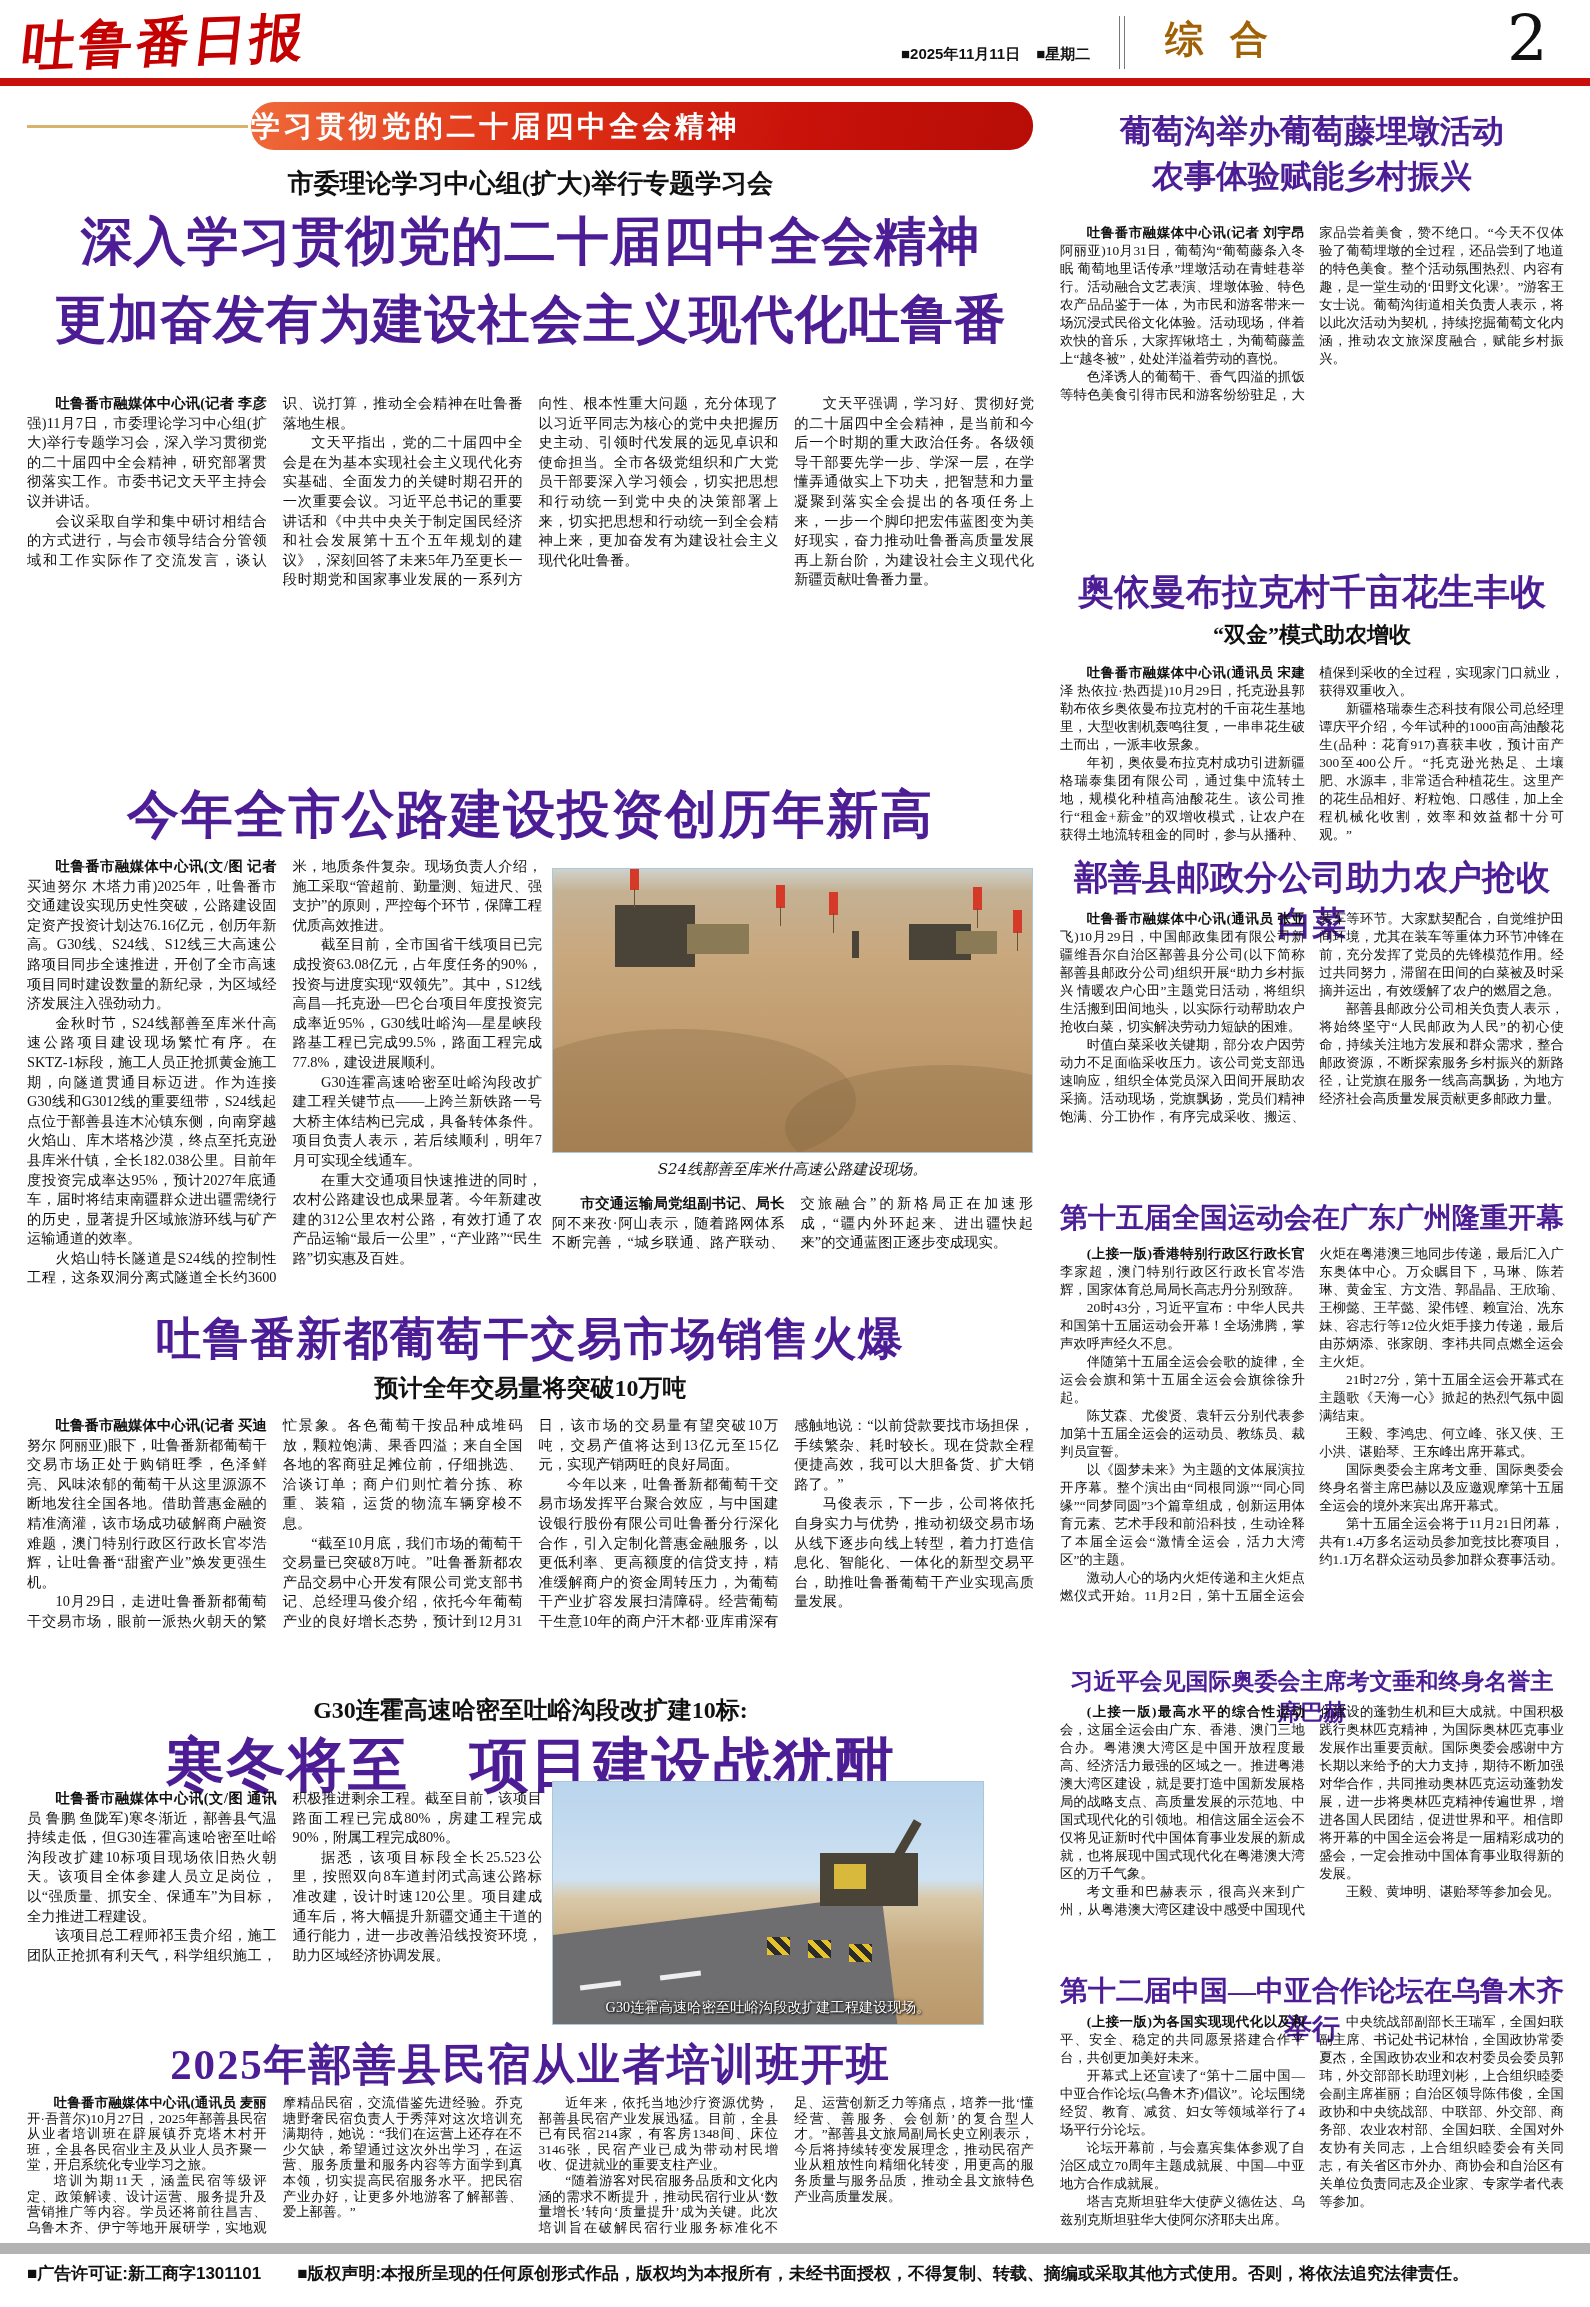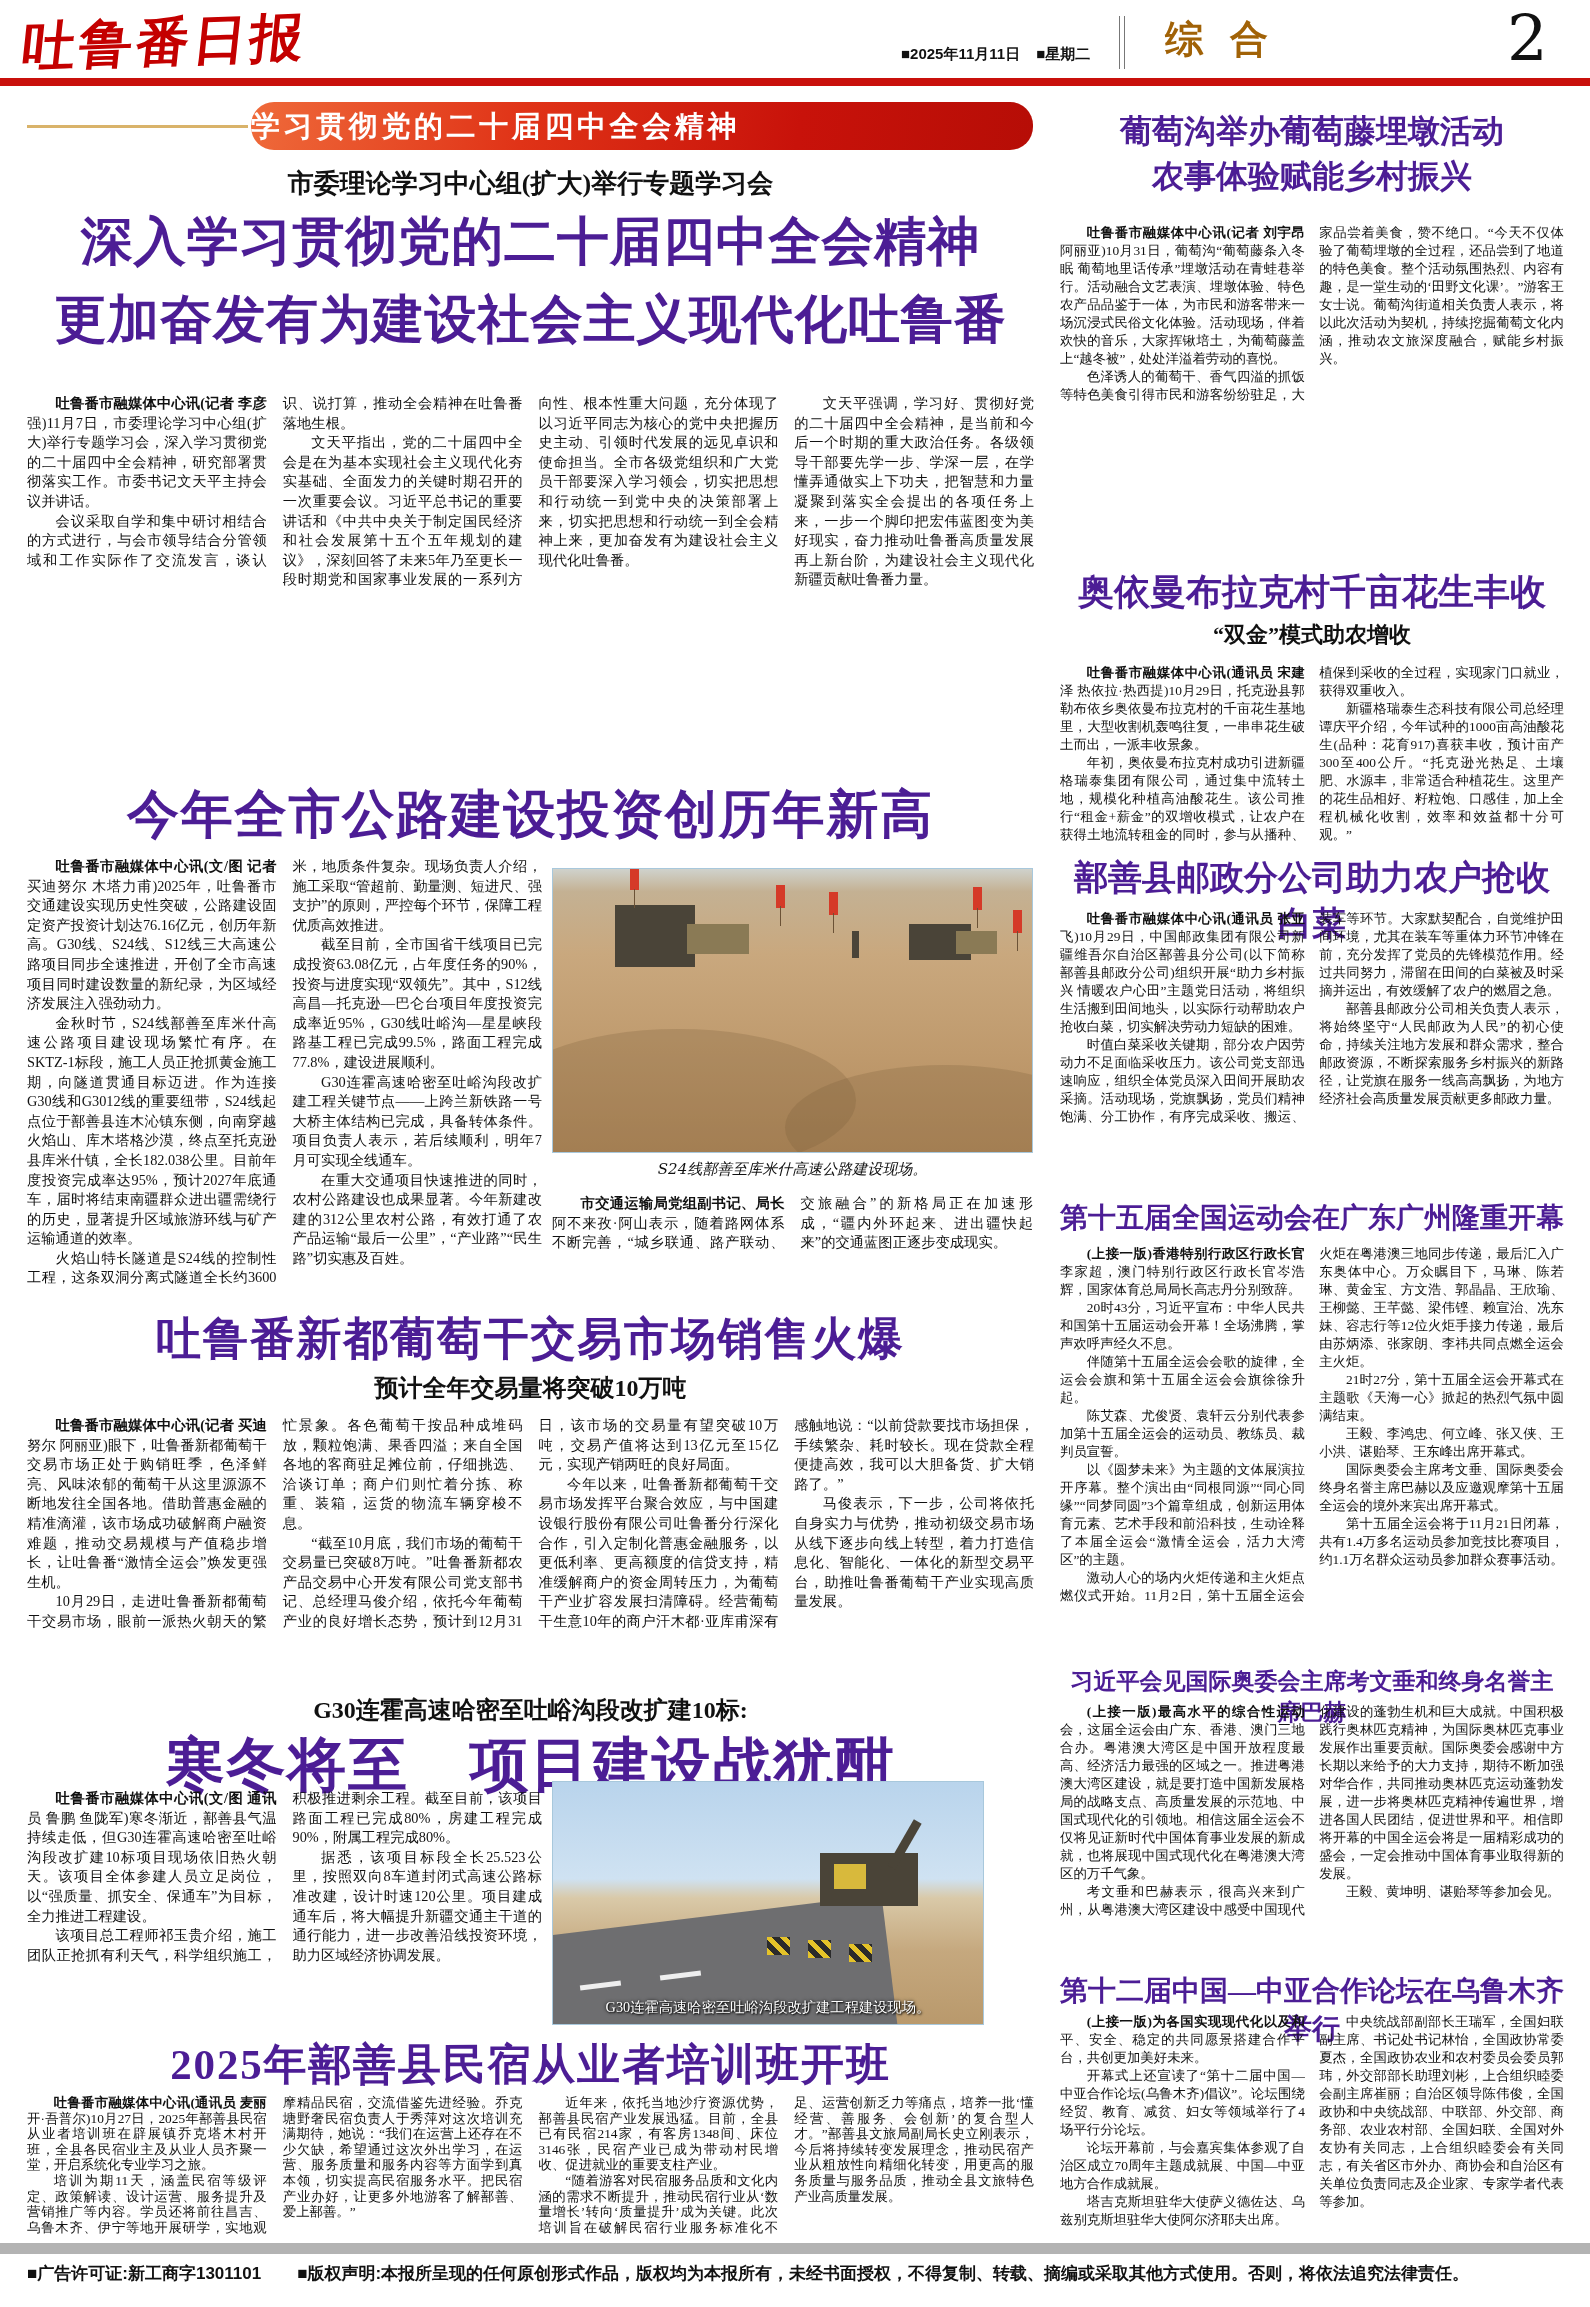--- a/index.html
+++ b/index.html
@@ -135,21 +135,21 @@
     <div class="flag" style="left:460px;top:41px;"></div>
   </div>
   <div class="abs road-caption c">S24线鄯善至库米什高速公路建设现场。</div>
   <div class="abs road-col34 body-txt">
       <p>市交通运输局党组副书记、局长阿不来孜·阿山表示，随着路网体系不断完善，“城乡联通、路产联动、交旅融合”的新格局正在加速形成，“疆内外环起来、进出疆快起来”的交通蓝图正逐步变成现实。</p>
     </div>
 
   <div class="abs grape-h headline c">吐鲁番新都葡萄干交易市场销售火爆</div>
   <div class="abs grape-sub c">预计全年交易量将突破10万吨</div>
   <div class="abs grape-body body-txt">
-      <p>吐鲁番市融媒体中心讯(记者 买迪努尔 阿丽亚)眼下，吐鲁番新都葡萄干交易市场正处于购销旺季，色泽鲜亮、风味浓郁的葡萄干从这里源源不断地发往全国各地。借助普惠金融的精准滴灌，该市场成功破解商户融资难题，推动交易规模与产值稳步增长，让吐鲁番“激情全运会”焕发更强生机。</p>
+      <p>吐鲁番市融媒体中心讯(记者 买迪努尔 阿丽亚)眼下，吐鲁番新都葡萄干交易市场正处于购销旺季，色泽鲜亮、风味浓郁的葡萄干从这里源源不断地发往全国各地。借助普惠金融的精准滴灌，该市场成功破解商户融资难题，澳门特别行政区行政长官岑浩辉，让吐鲁番“甜蜜产业”焕发更强生机。</p>
       <p>10月29日，走进吐鲁番新都葡萄干交易市场，眼前一派热火朝天的繁忙景象。各色葡萄干按品种成堆码放，颗粒饱满、果香四溢；来自全国各地的客商驻足摊位前，仔细挑选、洽谈订单；商户们则忙着分拣、称重、装箱，运货的物流车辆穿梭不息。</p>
       <p>“截至10月底，我们市场的葡萄干交易量已突破8万吨。”吐鲁番新都农产品交易中心开发有限公司党支部书记、总经理马俊介绍，依托今年葡萄产业的良好增长态势，预计到12月31日，该市场的交易量有望突破10万吨，交易产值将达到13亿元至15亿元，实现产销两旺的良好局面。</p>
       <p>今年以来，吐鲁番新都葡萄干交易市场发挥平台聚合效应，与中国建设银行股份有限公司吐鲁番分行深化合作，引入定制化普惠金融服务，以更低利率、更高额度的信贷支持，精准缓解商户的资金周转压力，为葡萄干产业扩容发展扫清障碍。经营葡萄干生意10年的商户汗木都·亚库甫深有感触地说：“以前贷款要找市场担保，手续繁杂、耗时较长。现在贷款全程便捷高效，我可以大胆备货、扩大销路了。”</p>
       <p>马俊表示，下一步，公司将依托自身实力与优势，推动初级交易市场从线下逐步向线上转型，着力打造信息化、智能化、一体化的新型交易平台，助推吐鲁番葡萄干产业实现高质量发展。</p>
     </div>
 
   <div class="abs g30-kicker c">G30连霍高速哈密至吐峪沟段改扩建10标:</div>
   <div class="abs g30-h headline c">寒冬将至　项目建设战犹酣</div>
   <div class="abs g30-body body-txt">
       <p>吐鲁番市融媒体中心讯(文/图 通讯员 鲁鹏 鱼陇军)寒冬渐近，鄯善县气温持续走低，但G30连霍高速哈密至吐峪沟段改扩建10标项目现场依旧热火朝天。该项目全体参建人员立足岗位，以“强质量、抓安全、保通车”为目标，全力推进工程建设。</p>

